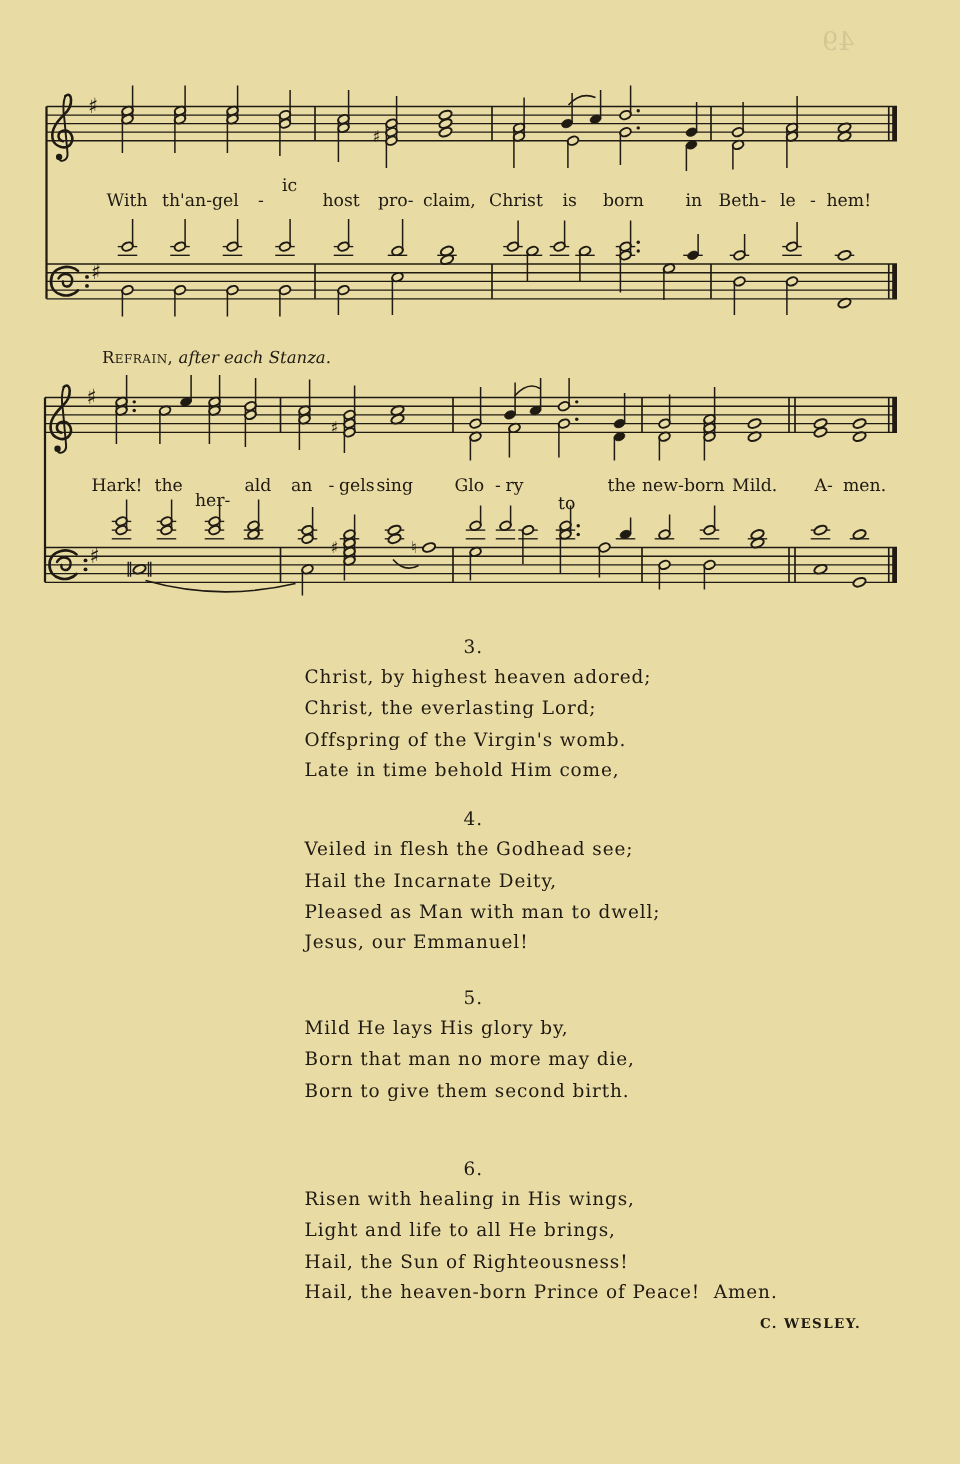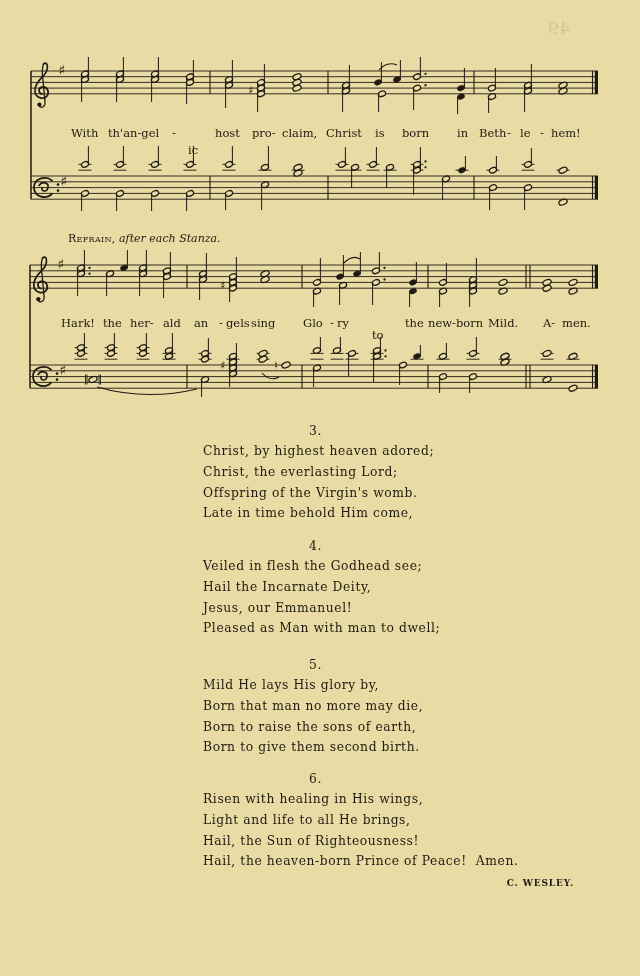--- a/index.html
+++ b/index.html
@@ -622,36 +622,36 @@
         <path d="M343 264 Q352 254 360 259" fill="none" stroke="#1f1a12" stroke-width="1.1"></path>
         <path d="M97 387 Q146 401 197 389" fill="none" stroke="#1f1a12" stroke-width="1.1"></path>
         <path d="M262 373 Q270 382 279 377" fill="none" stroke="#1f1a12" stroke-width="1.1"></path>
       </g>
     </svg>
 
   <div id="lyrics-layer">
       <span class="lyric" style="left: 71px; top: 127.5px; text-align: center;">With</span>
       <span class="lyric" style="left: 108px; top: 127.5px;">th'an-gel</span>
       <span class="lyric" style="left: 172px; top: 127.5px;">-</span>
-      <span class="lyric" style="left: 188px; top: 145px;">ic</span>
+      <span class="lyric" style="left: 188px; top: 118px;">ic</span>
       <span class="lyric" style="left: 215px; top: 127.5px;">host</span>
       <span class="lyric" style="left: 252px; top: 127.5px;">pro-</span>
       <span class="lyric" style="left: 282px; top: 127.5px;">claim,</span>
       <span class="lyric" style="left: 326px; top: 127.5px;">Christ</span>
       <span class="lyric" style="left: 375px; top: 127.5px;">is</span>
       <span class="lyric" style="left: 402px; top: 127.5px;">born</span>
       <span class="lyric" style="left: 457px; top: 127.5px;">in</span>
       <span class="lyric" style="left: 479px; top: 127.5px;">Beth</span>
       <span class="lyric" style="left: 507px; top: 127.5px;">-</span>
       <span class="lyric" style="left: 520px; top: 127.5px;">le</span>
       <span class="lyric" style="left: 540px; top: 127.5px;">-</span>
       <span class="lyric" style="left: 551px; top: 127.5px;">hem!</span>
       <span class="lyric" style="left: 61px; top: 318px;">Hark!</span>
       <span class="lyric" style="left: 103px; top: 318px;">the</span>
-      <span class="lyric" style="left: 130px; top: 318px;">her-</span>
+      <span class="lyric" style="left: 130px; top: 328px;">her-</span>
       <span class="lyric" style="left: 163px; top: 318px;">ald</span>
       <span class="lyric" style="left: 194px; top: 318px;">an</span>
       <span class="lyric" style="left: 219px; top: 318px;">-</span>
       <span class="lyric" style="left: 226px; top: 318px;">gels</span>
       <span class="lyric" style="left: 251px; top: 318px;">sing</span>
       <span class="lyric" style="left: 303px; top: 318px;">Glo</span>
       <span class="lyric" style="left: 330px; top: 318px;">-</span>
       <span class="lyric" style="left: 337px; top: 318px;">ry</span>
       <span class="lyric" style="left: 372px; top: 318px; margin-top: 12px;">to</span>
       <span class="lyric" style="left: 405px; top: 318px;">the</span>
@@ -670,29 +670,28 @@
     <div class="line">Christ, by highest heaven adored;</div>
     <div class="line">Christ, the everlasting Lord;</div>
     <div class="line">Offspring of the Virgin's womb.</div>
     <div class="line">Late in time behold Him come,</div>
   </div>
 
   <div class="stanza" style="top:537px;">
     <div class="num">4.</div>
     <div class="line">Veiled in flesh the Godhead see;</div>
     <div class="line">Hail the Incarnate Deity,</div>
+    <div class="line">Pleased as Man with man to dwell;</div>
     <div class="line">Jesus, our Emmanuel!</div>
-    <div class="line">Pleased as Man with man to dwell;</div>
   </div>
 
   <div class="stanza" style="top:656px;">
     <div class="num">5.</div>
     <div class="line">Mild He lays His glory by,</div>
     <div class="line">Born that man no more may die,</div>
-    <div class="line">Born to raise the sons of earth,</div>
     <div class="line">Born to give them second birth.</div>
   </div>
 
   <div class="stanza" style="top:770px;">
     <div class="num">6.</div>
     <div class="line">Risen with healing in His wings,</div>
     <div class="line">Light and life to all He brings,</div>
     <div class="line">Hail, the Sun of Righteousness!</div>
     <div class="line">Hail, the heaven-born Prince of Peace!  Amen.</div>
   </div>

